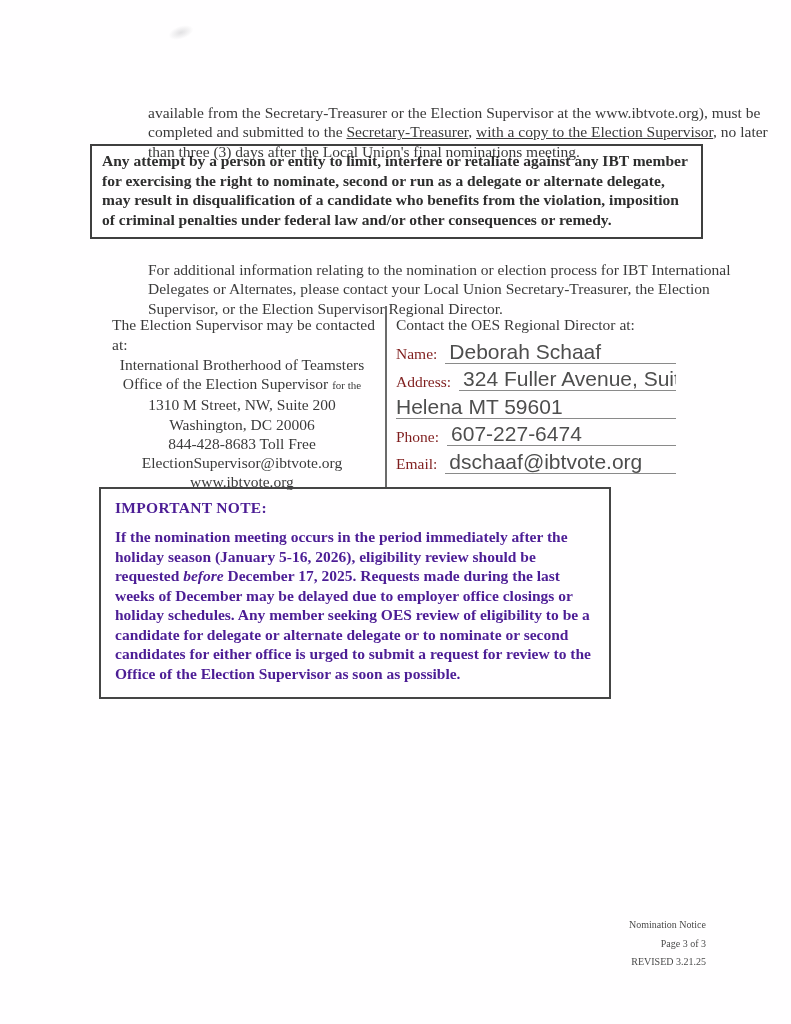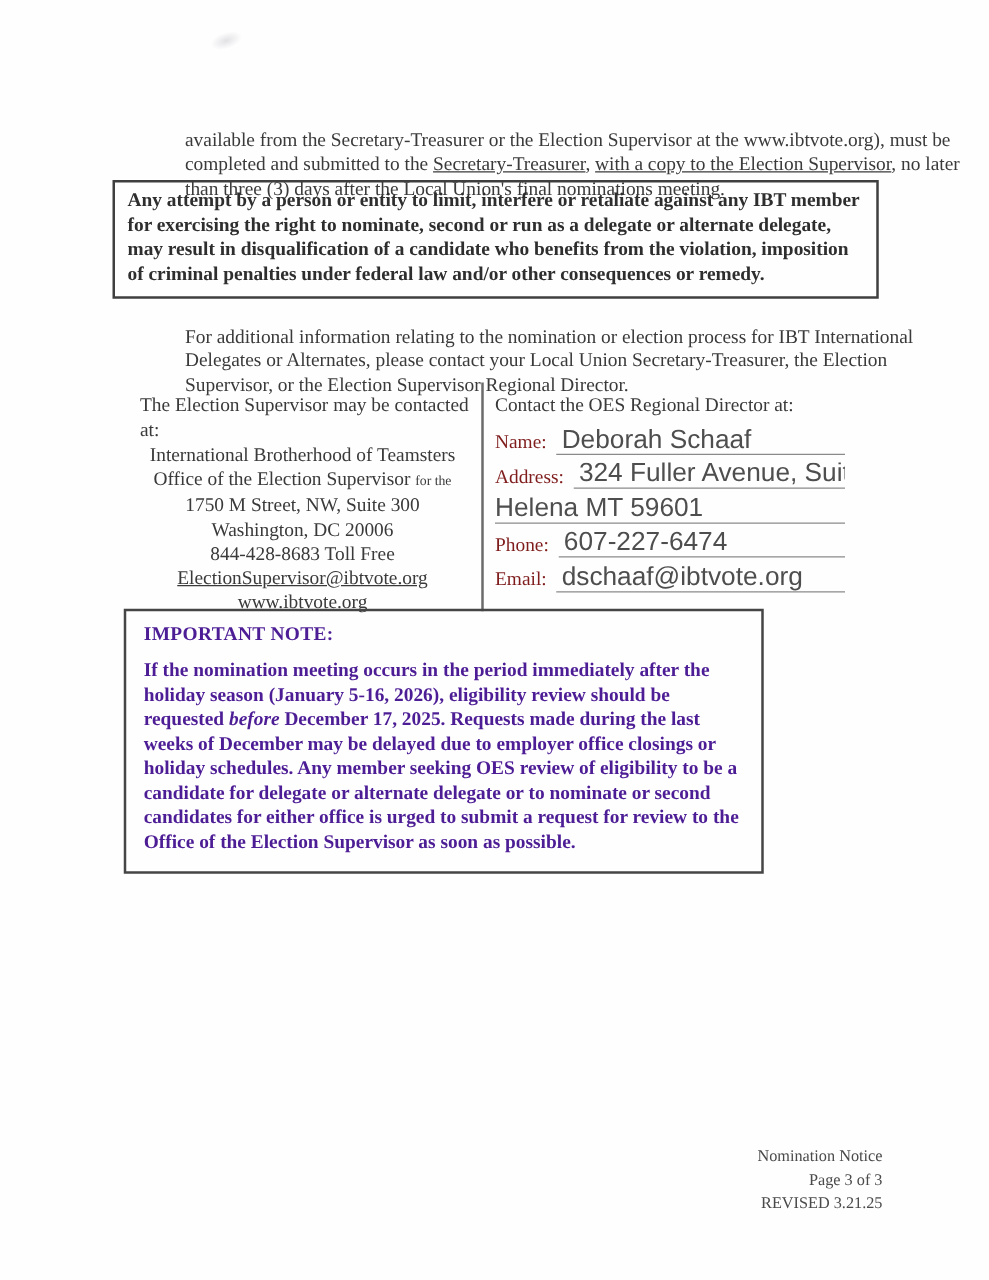--- a/index.html
+++ b/index.html
@@ -42,21 +42,21 @@
   .lc-heading{
     position:absolute;left:112px;top:315px;width:270px;
     font-size:15.5px;line-height:19.5px;
   }
   .office{
     position:absolute;left:102px;top:355px;width:280px;
     font-size:15.5px;line-height:19.2px;text-align:center;
   }
   .office .small{font-size:11px;}
   .office a, .email-link{
-    color:#3a3a3a;text-decoration:underline;cursor:pointer;
+    color:#3a3a3a;cursor:pointer;
   }
   .rc{
     position:absolute;left:396px;top:315px;width:280px;
     font-size:15.5px;line-height:19.5px;
   }
   .rc-heading{margin-bottom:8px;}
   .frow{
     display:flex;align-items:flex-end;
     margin-bottom:6.5px;min-height:19px;
   }
@@ -79,21 +79,21 @@
   .note-title{
     font-weight:bold;font-size:15.5px;letter-spacing:0.3px;
   }
   .note-body{
     margin-top:10px;
     font-weight:bold;font-size:15.5px;line-height:19.5px;
   }
   .note-body em{font-style:italic;}
   .footer{
     position:absolute;right:85px;top:916px;
-    text-align:right;font-size:13px;line-height:18.5px;color:#4a4a4a;
+    text-align:right;font-size:10px;line-height:18.5px;color:#4a4a4a;
   }
 </style>
 </head>
 <body>
 
 <div class="page">
 
   <div class="artifact"></div>
 
   <p class="para p1"><span>available from the Secretary-Treasurer or the Election Supervisor at the www.ibtvote.org), must be completed and submitted to the </span><span class="uline">Secretary-Treasurer</span><span>, </span><span class="uline">with a copy to the Election Supervisor</span><span>, no later than three (3) days after the Local Union's final nominations meeting.</span></p>
@@ -109,21 +109,21 @@
   <div class="divider"></div>
 
   <div class="lc-heading">
     <span style="display:block">The Election Supervisor may be contacted</span>
     <span style="display:block">at:</span>
   </div>
 
   <div class="office">
     <div>International Brotherhood of Teamsters</div>
     <div><span>Office of the Election Supervisor</span> <span class="small">for the</span></div>
-    <div>1750 M Street, NW, Suite 300</div>
+    <div>1310 M Street, NW, Suite 200</div>
     <div>Washington, DC 20006</div>
     <div>844-428-8683 Toll Free</div>
     <div><span class="email-link">ElectionSupervisor@ibtvote.org</span></div>
     <div>www.ibtvote.org</div>
   </div>
 
   <div class="rc">
     <div class="rc-heading">Contact the OES Regional Director at:</div>
     <div class="frow">
       <span class="flabel">Name:</span>

